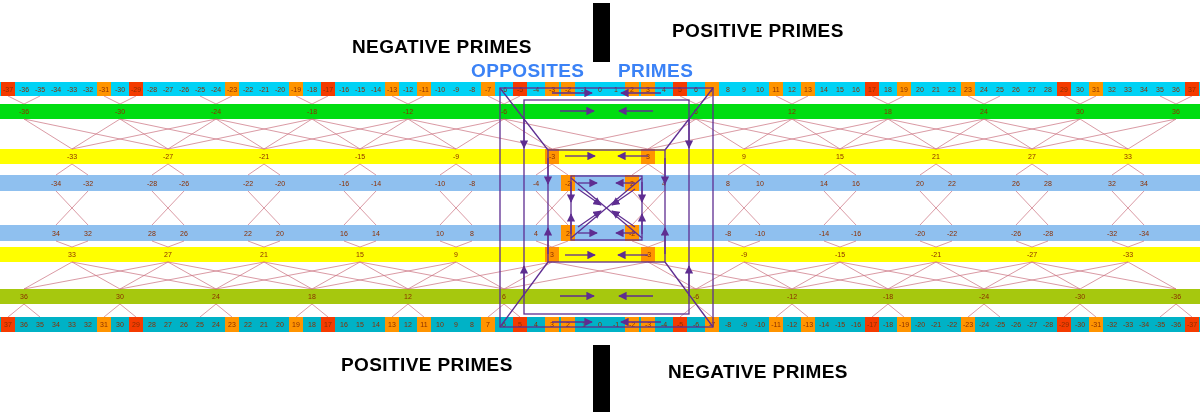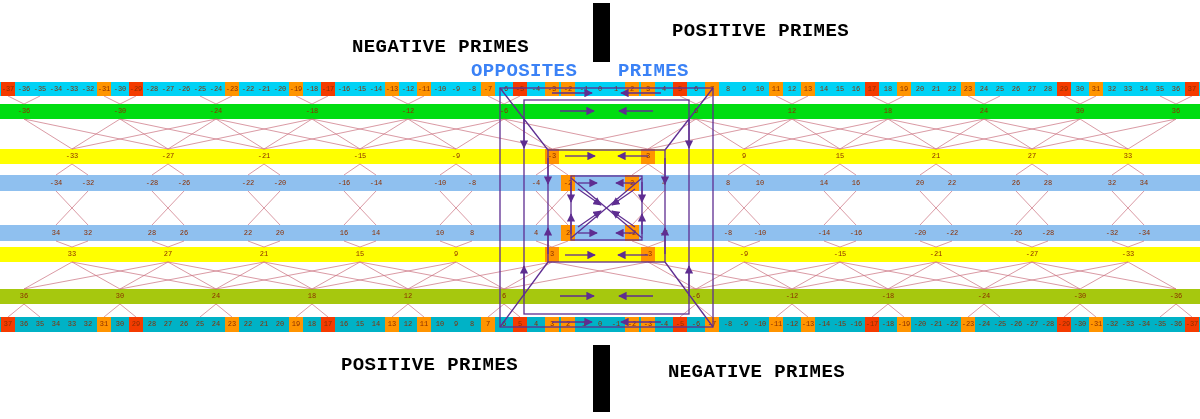--- a/index.html
+++ b/index.html
@@ -1,17 +1,17 @@
 <!DOCTYPE html>
 <html><head>
 <meta charset="utf-8">
 <style>
   html,body{margin:0;padding:0;background:#ffffff;}
   .stage{position:relative;width:1200px;height:419px;background:#ffffff;overflow:hidden;
-         font-family:Liberation Mono, monospace;}
+         font-family:Liberation Sans, sans-serif;}
   .band{position:absolute;left:0;width:1200px;}
   .hl{position:absolute;}
   .num{position:absolute;transform:translateX(-50%);font-size:7px;line-height:1;white-space:nowrap;}
   .lbl{position:absolute;font-weight:bold;font-size:19px;letter-spacing:.4px;color:#000;white-space:nowrap;}
   .lbl.purple{color:#3b82f6;}
   .bar{position:absolute;width:17px;background:#000;}
   #overlay{position:absolute;left:0;top:0;pointer-events:none;}
 </style>
 </head>
 <body>

